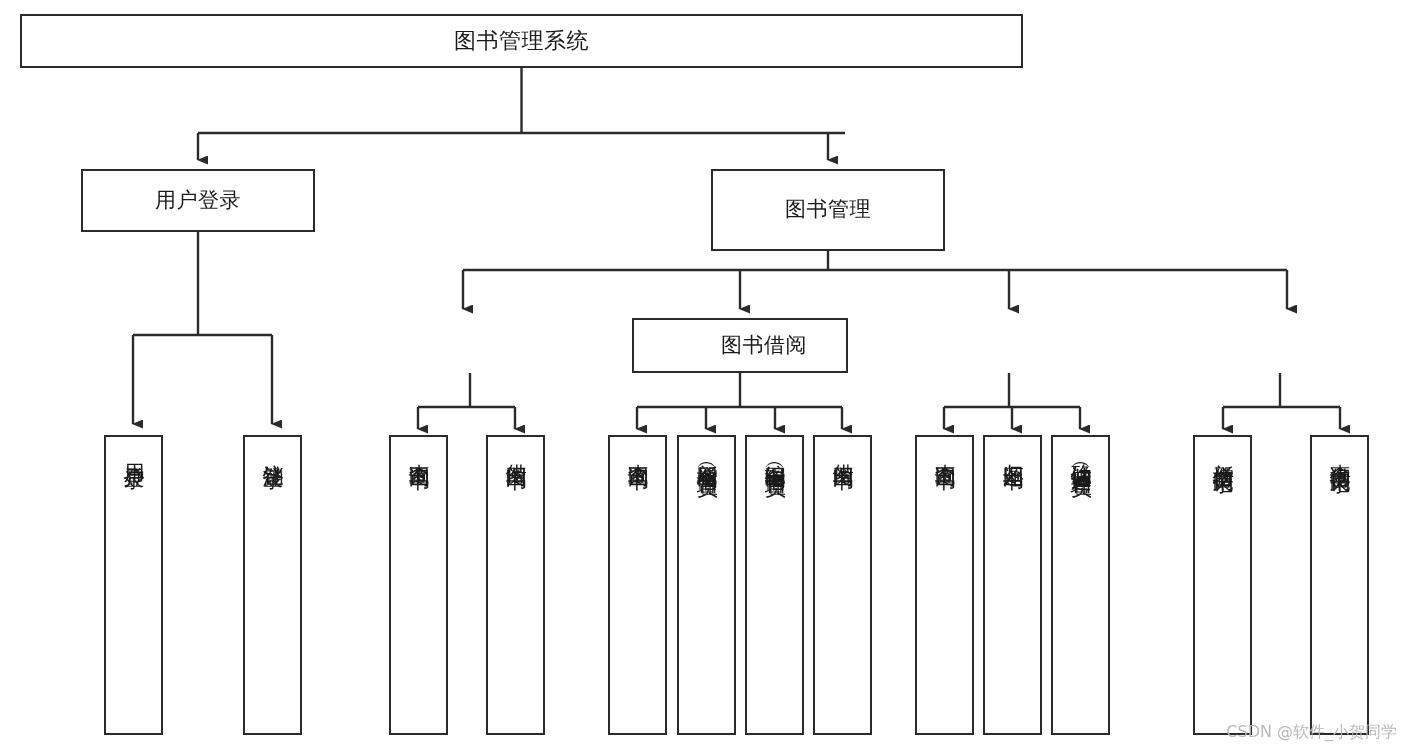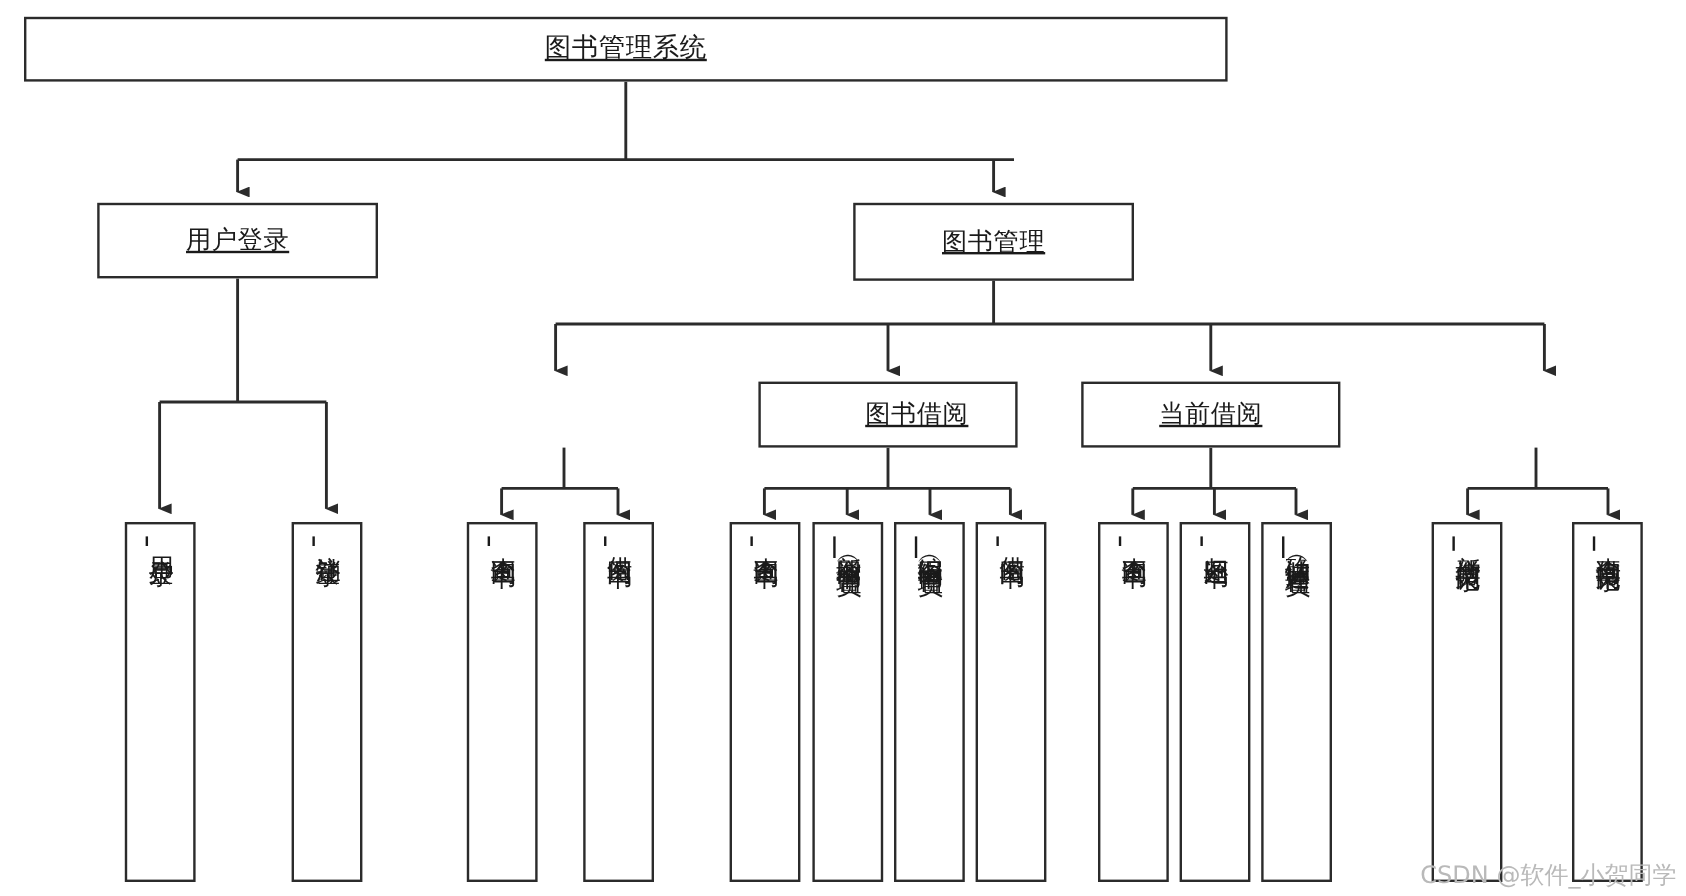--- a/index.html
+++ b/index.html
@@ -33,21 +33,20 @@
     display: flex;
     align-items: center;
     justify-content: center;
     z-index: 2;
   }
   .node .node-label {
     color: #1a1a1a;
     letter-spacing: 0.5px;
     white-space: nowrap;
     text-align: center;
-    text-decoration: underline;
   }
   
   .node.horiz .node-label {
     font-size: 21px;
     line-height: 1.2;
   }
   .node.root .node-label {
     font-size: 22px;
   }
   
@@ -61,21 +60,21 @@
     text-orientation: upright;
     font-size: 21px;
     line-height: 1.32;
     letter-spacing: 2px;
     white-space: nowrap;
   }
   #watermark {
     position: absolute;
     right: 8px;
     bottom: 4px;
-    font-size: 20px;
+    font-size: 16px;
     color: #b9b9b9;
     z-index: 5;
     white-space: nowrap;
     font-family: "DejaVu Sans", "Liberation Sans", sans-serif;
   }
 </style>
 </head>
 <body>
 
 <div id="diagram-root">
@@ -130,29 +129,26 @@
     </g>
   </svg>
 
   <div class="node horiz root" style="left:20px; top:14px; width:1003px; height:54px;">
     <span class="node-label">图书管理系统</span>
   </div>
 
   <div class="node horiz" style="left:81px; top:169px; width:234px; height:63px;">
     <span class="node-label">用户登录</span>
   </div>
-  <div class="node horiz" style="left:711px; top:169px; width:234px; height:65px;">
+  <div class="node horiz" style="left:711px; top:169px; width:234px; height:82px;">
     <span class="node-label">图书管理</span>
   </div>
 
   <div class="node horiz" style="left:632px; top:318px; width:216px; height:55px;padding-left:48px;">
     <span class="node-label">图书借阅</span>
-  </div>
-  <div class="node horiz" style="left:901px; top:318px; width:216px; height:55px;">
-    <span class="node-label">当前借阅</span>
   </div>
 
   <div class="node vert" style="left:104px; top:435px; width:59px; height:300px;">
     <span class="node-label">用户登录</span>
   </div>
   <div class="node vert" style="left:243px; top:435px; width:59px; height:300px;">
     <span class="node-label">注销登录</span>
   </div>
 
   <div class="node vert" style="left:389px; top:435px; width:59px; height:300px;">

